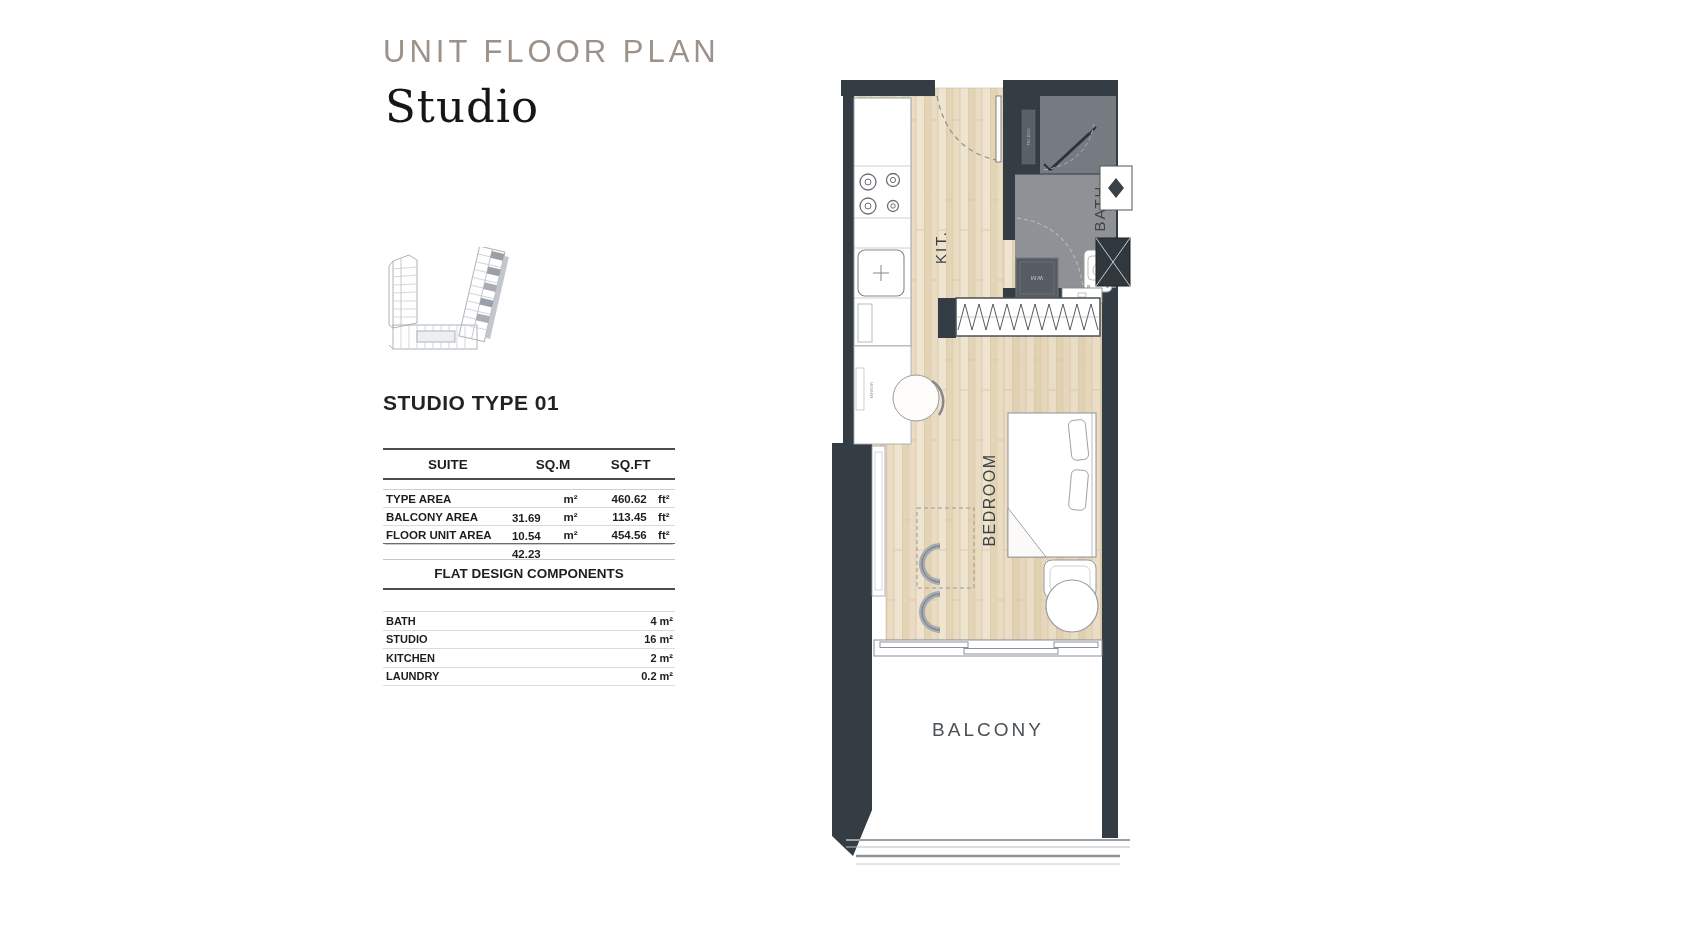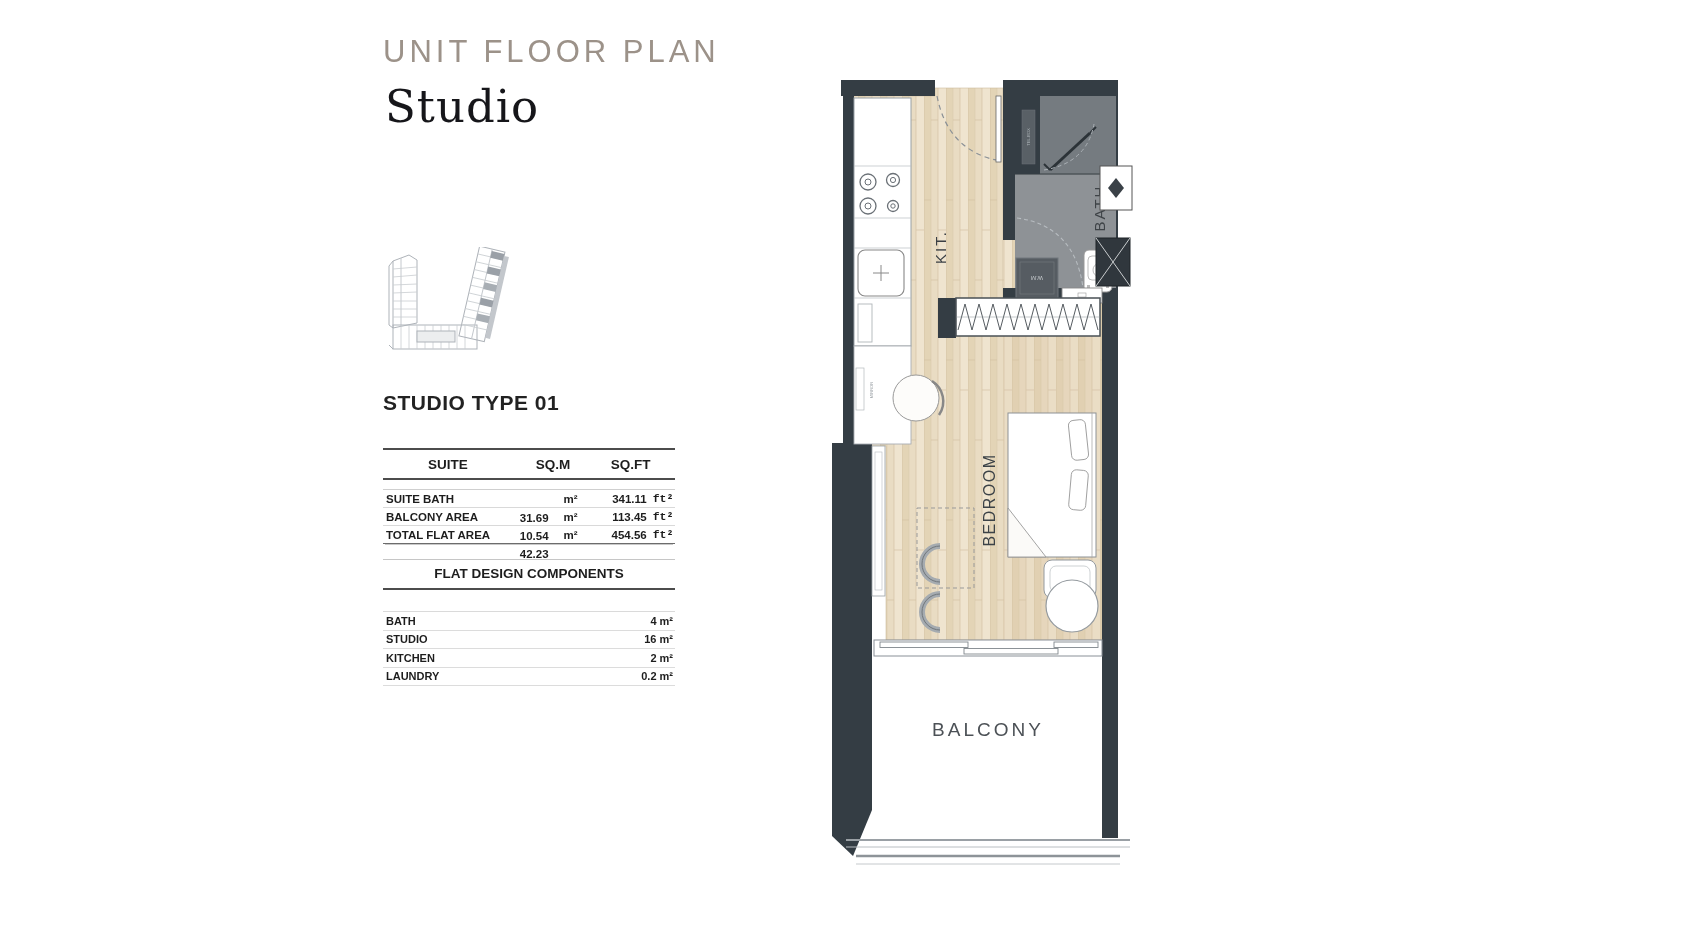--- a/index.html
+++ b/index.html
@@ -14,24 +14,24 @@
          color:#222;letter-spacing:.5px;}
   
   .area-table{position:absolute;left:383px;top:448px;width:292px;}
   .at-head{display:flex;align-items:center;height:28px;border-top:2px solid #4c4c4c;
            border-bottom:2px solid #4c4c4c;font-size:13.5px;font-weight:700;color:#1d1d1d;}
   .at-body{margin-top:9px;border-top:1px solid #cfcfcf;}
   .at-row{display:flex;align-items:center;height:17px;font-size:11.5px;font-weight:700;
           color:#1d1d1d;border-bottom:1px solid #d9d9d9;}
   .at-row:last-child{border-bottom:1.5px solid #6c6c6c;box-shadow:0 3px 0 -2px #c9c9c9;}
   .c-label{width:130px;text-align:left;padding-left:3px;}
-  .c-sqm-v{width:46px;text-align:center;margin-top:38px;}
+  .c-sqm-v{width:46px;text-align:left;margin-top:38px;}
   .c-sqm-u{width:34px;text-align:left;padding-left:7px;}
   .c-sqft-v{width:52px;text-align:right;}
-  .c-sqft-u{width:23px;text-align:left;padding-left:6px;font-family:Liberation Mono, monospace;}
+  .c-sqft-u{width:23px;text-align:center;padding-left:6px;}
   .h-area{width:130px;text-align:center;}
   .h-sqm{width:80px;text-align:center;}
   .h-sqft{width:75px;text-align:center;}
   
   .comp{position:absolute;left:383px;top:559px;width:292px;}
   .comp-head{border-top:1px solid #c6c6c6;border-bottom:2px solid #4c4c4c;
              text-align:center;font-size:13.5px;font-weight:700;color:#1d1d1d;
              padding:6px 0 7px 0;}
   .comp-body{margin-top:21px;border-top:1px solid #dadada;}
   .comp-row{display:flex;justify-content:space-between;align-items:center;height:17.5px;
@@ -77,35 +77,35 @@
   <div class="type-heading">STUDIO TYPE 01</div>
 
   <div class="area-table">
     <div class="at-head">
       <span class="h-area">SUITE</span>
       <span class="h-sqm">SQ.M</span>
       <span class="h-sqft">SQ.FT</span>
     </div>
     <div class="at-body">
       <div class="at-row">
-        <span class="c-label">SUITE  BATH</span>
+        <span class="c-label">TYPE  AREA</span>
         <span class="c-sqm-v">31.69</span>
         <span class="c-sqm-u">m²</span>
-        <span class="c-sqft-v">341.11</span>
+        <span class="c-sqft-v">460.62</span>
         <span class="c-sqft-u">ft²</span>
       </div>
       <div class="at-row">
         <span class="c-label">BALCONY AREA</span>
         <span class="c-sqm-v">10.54</span>
         <span class="c-sqm-u">m²</span>
         <span class="c-sqft-v">113.45</span>
         <span class="c-sqft-u">ft²</span>
       </div>
       <div class="at-row">
-        <span class="c-label">TOTAL FLAT AREA</span>
+        <span class="c-label">FLOOR UNIT AREA</span>
         <span class="c-sqm-v">42.23</span>
         <span class="c-sqm-u">m²</span>
         <span class="c-sqft-v">454.56</span>
         <span class="c-sqft-u">ft²</span>
       </div>
     </div>
   </div>
 
   <div class="comp">
     <div class="comp-head">FLAT DESIGN COMPONENTS</div>

